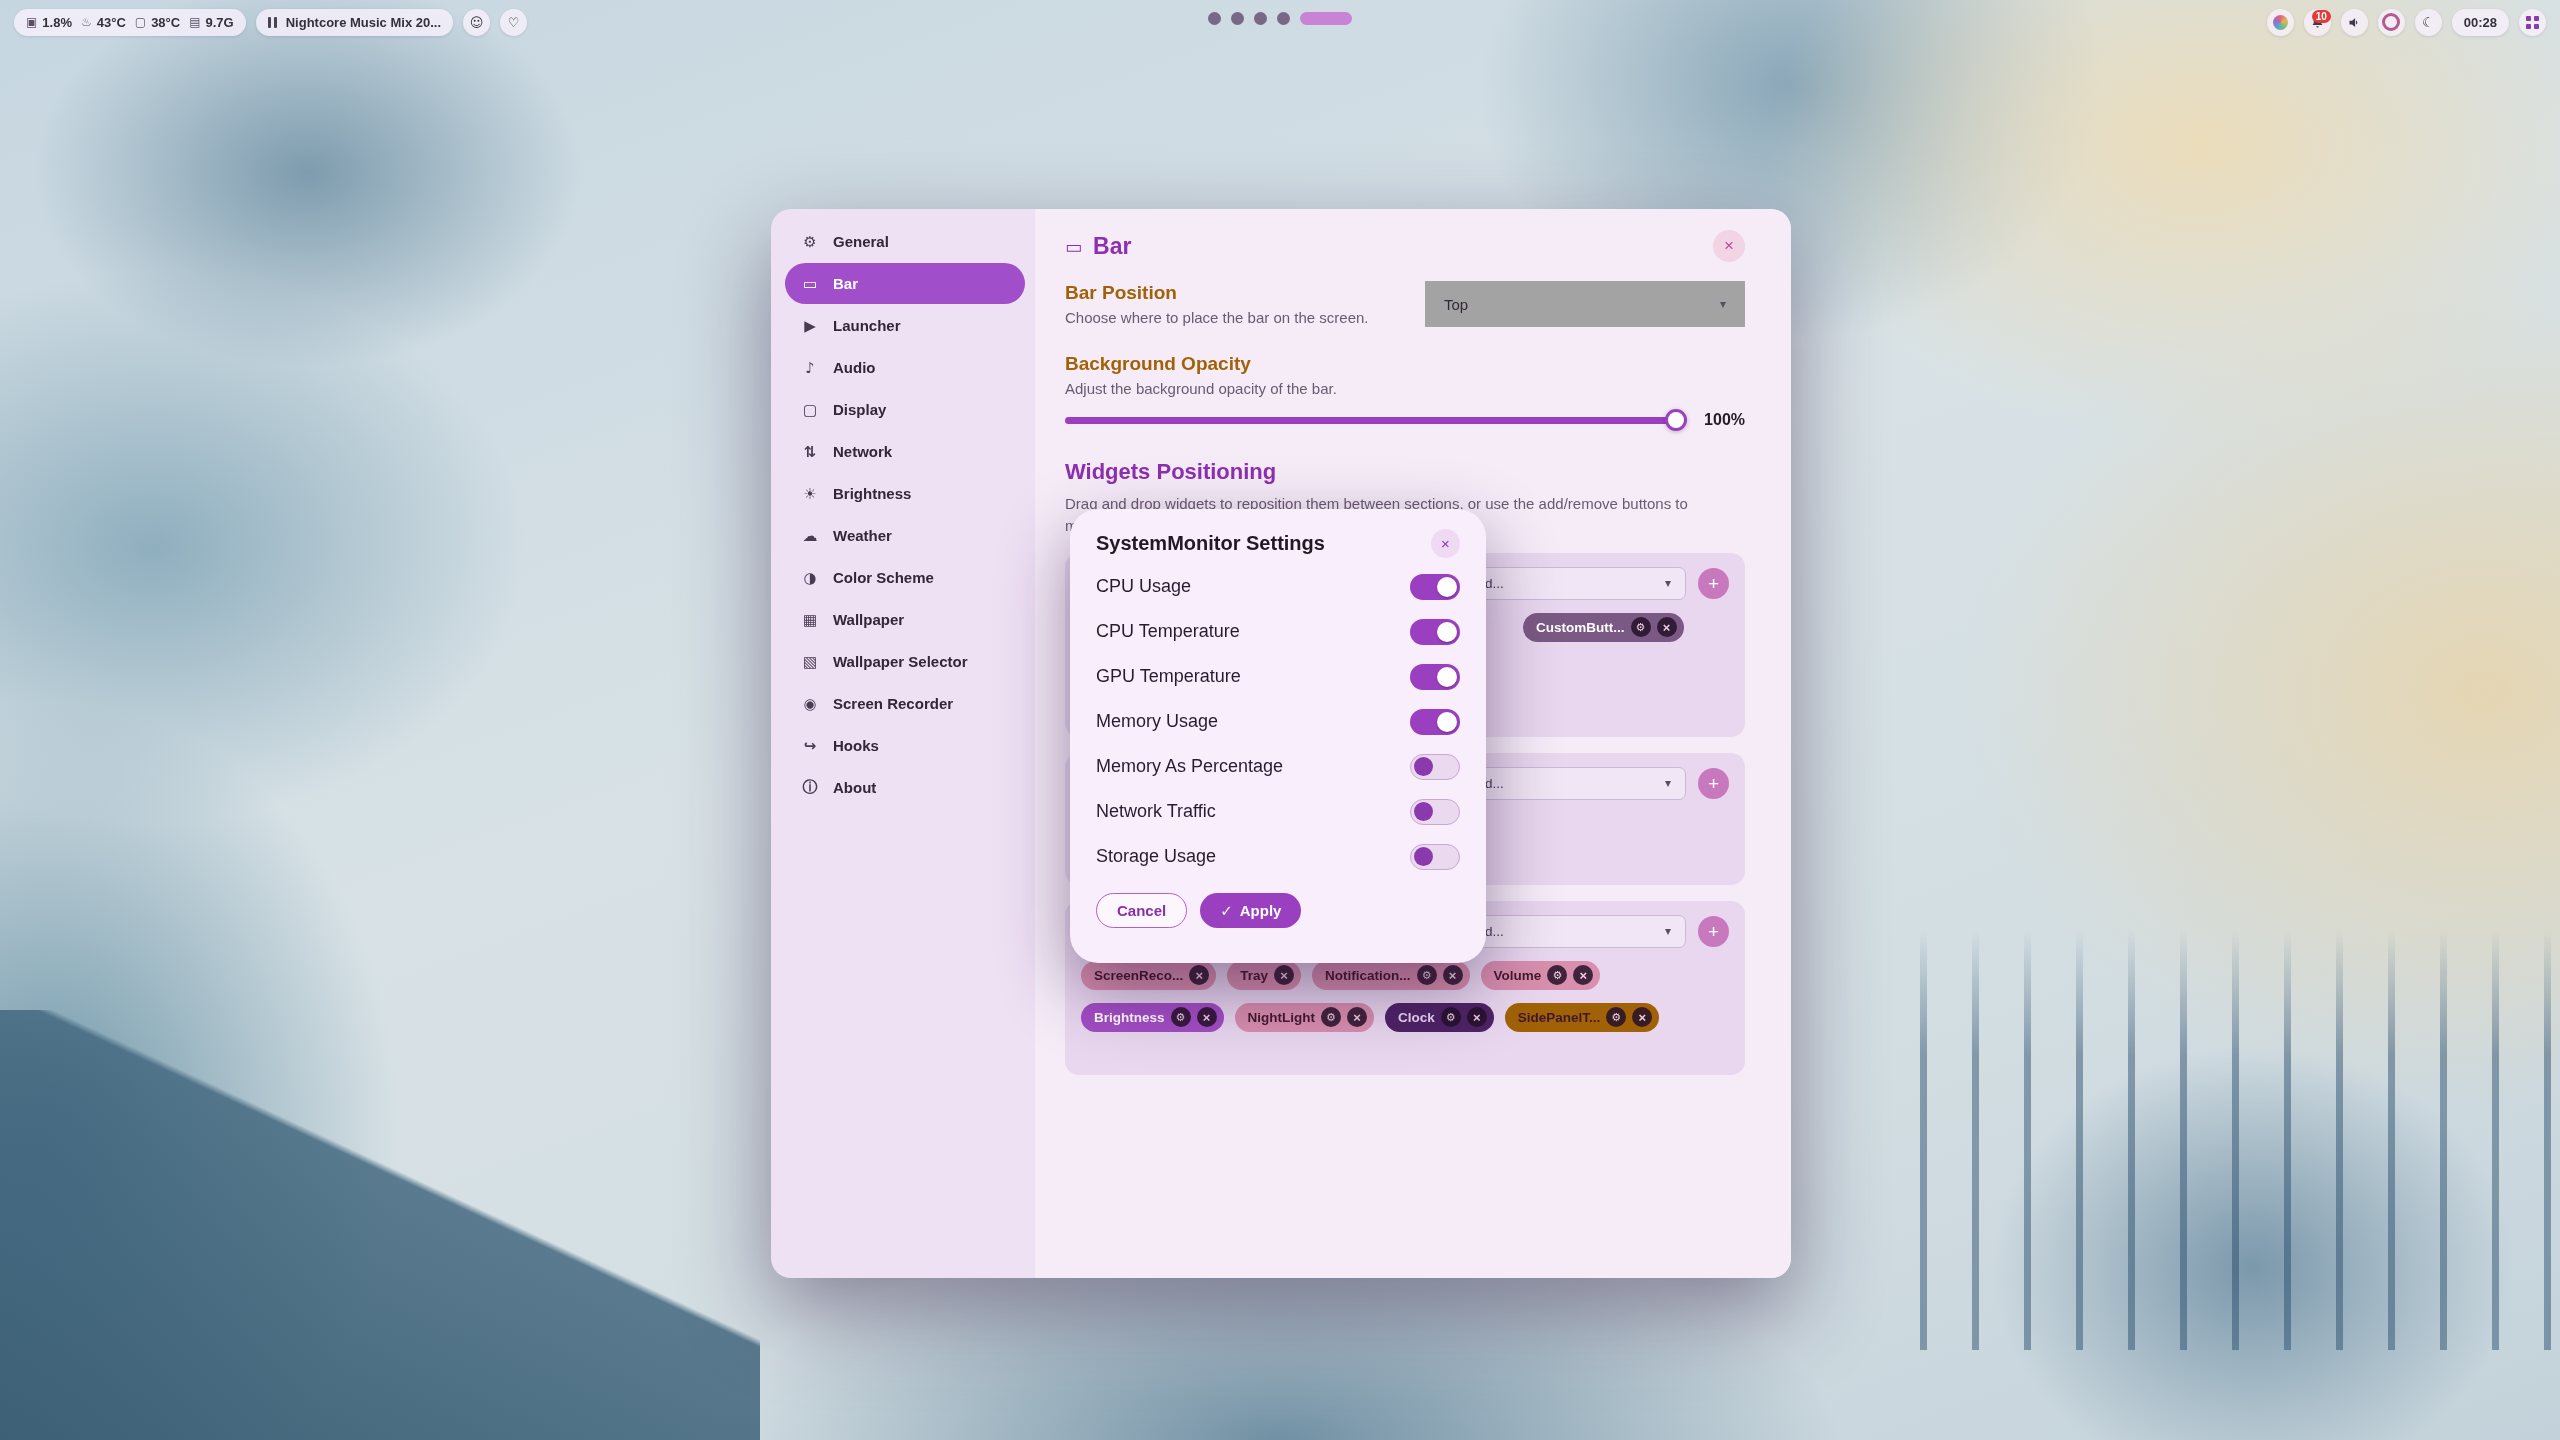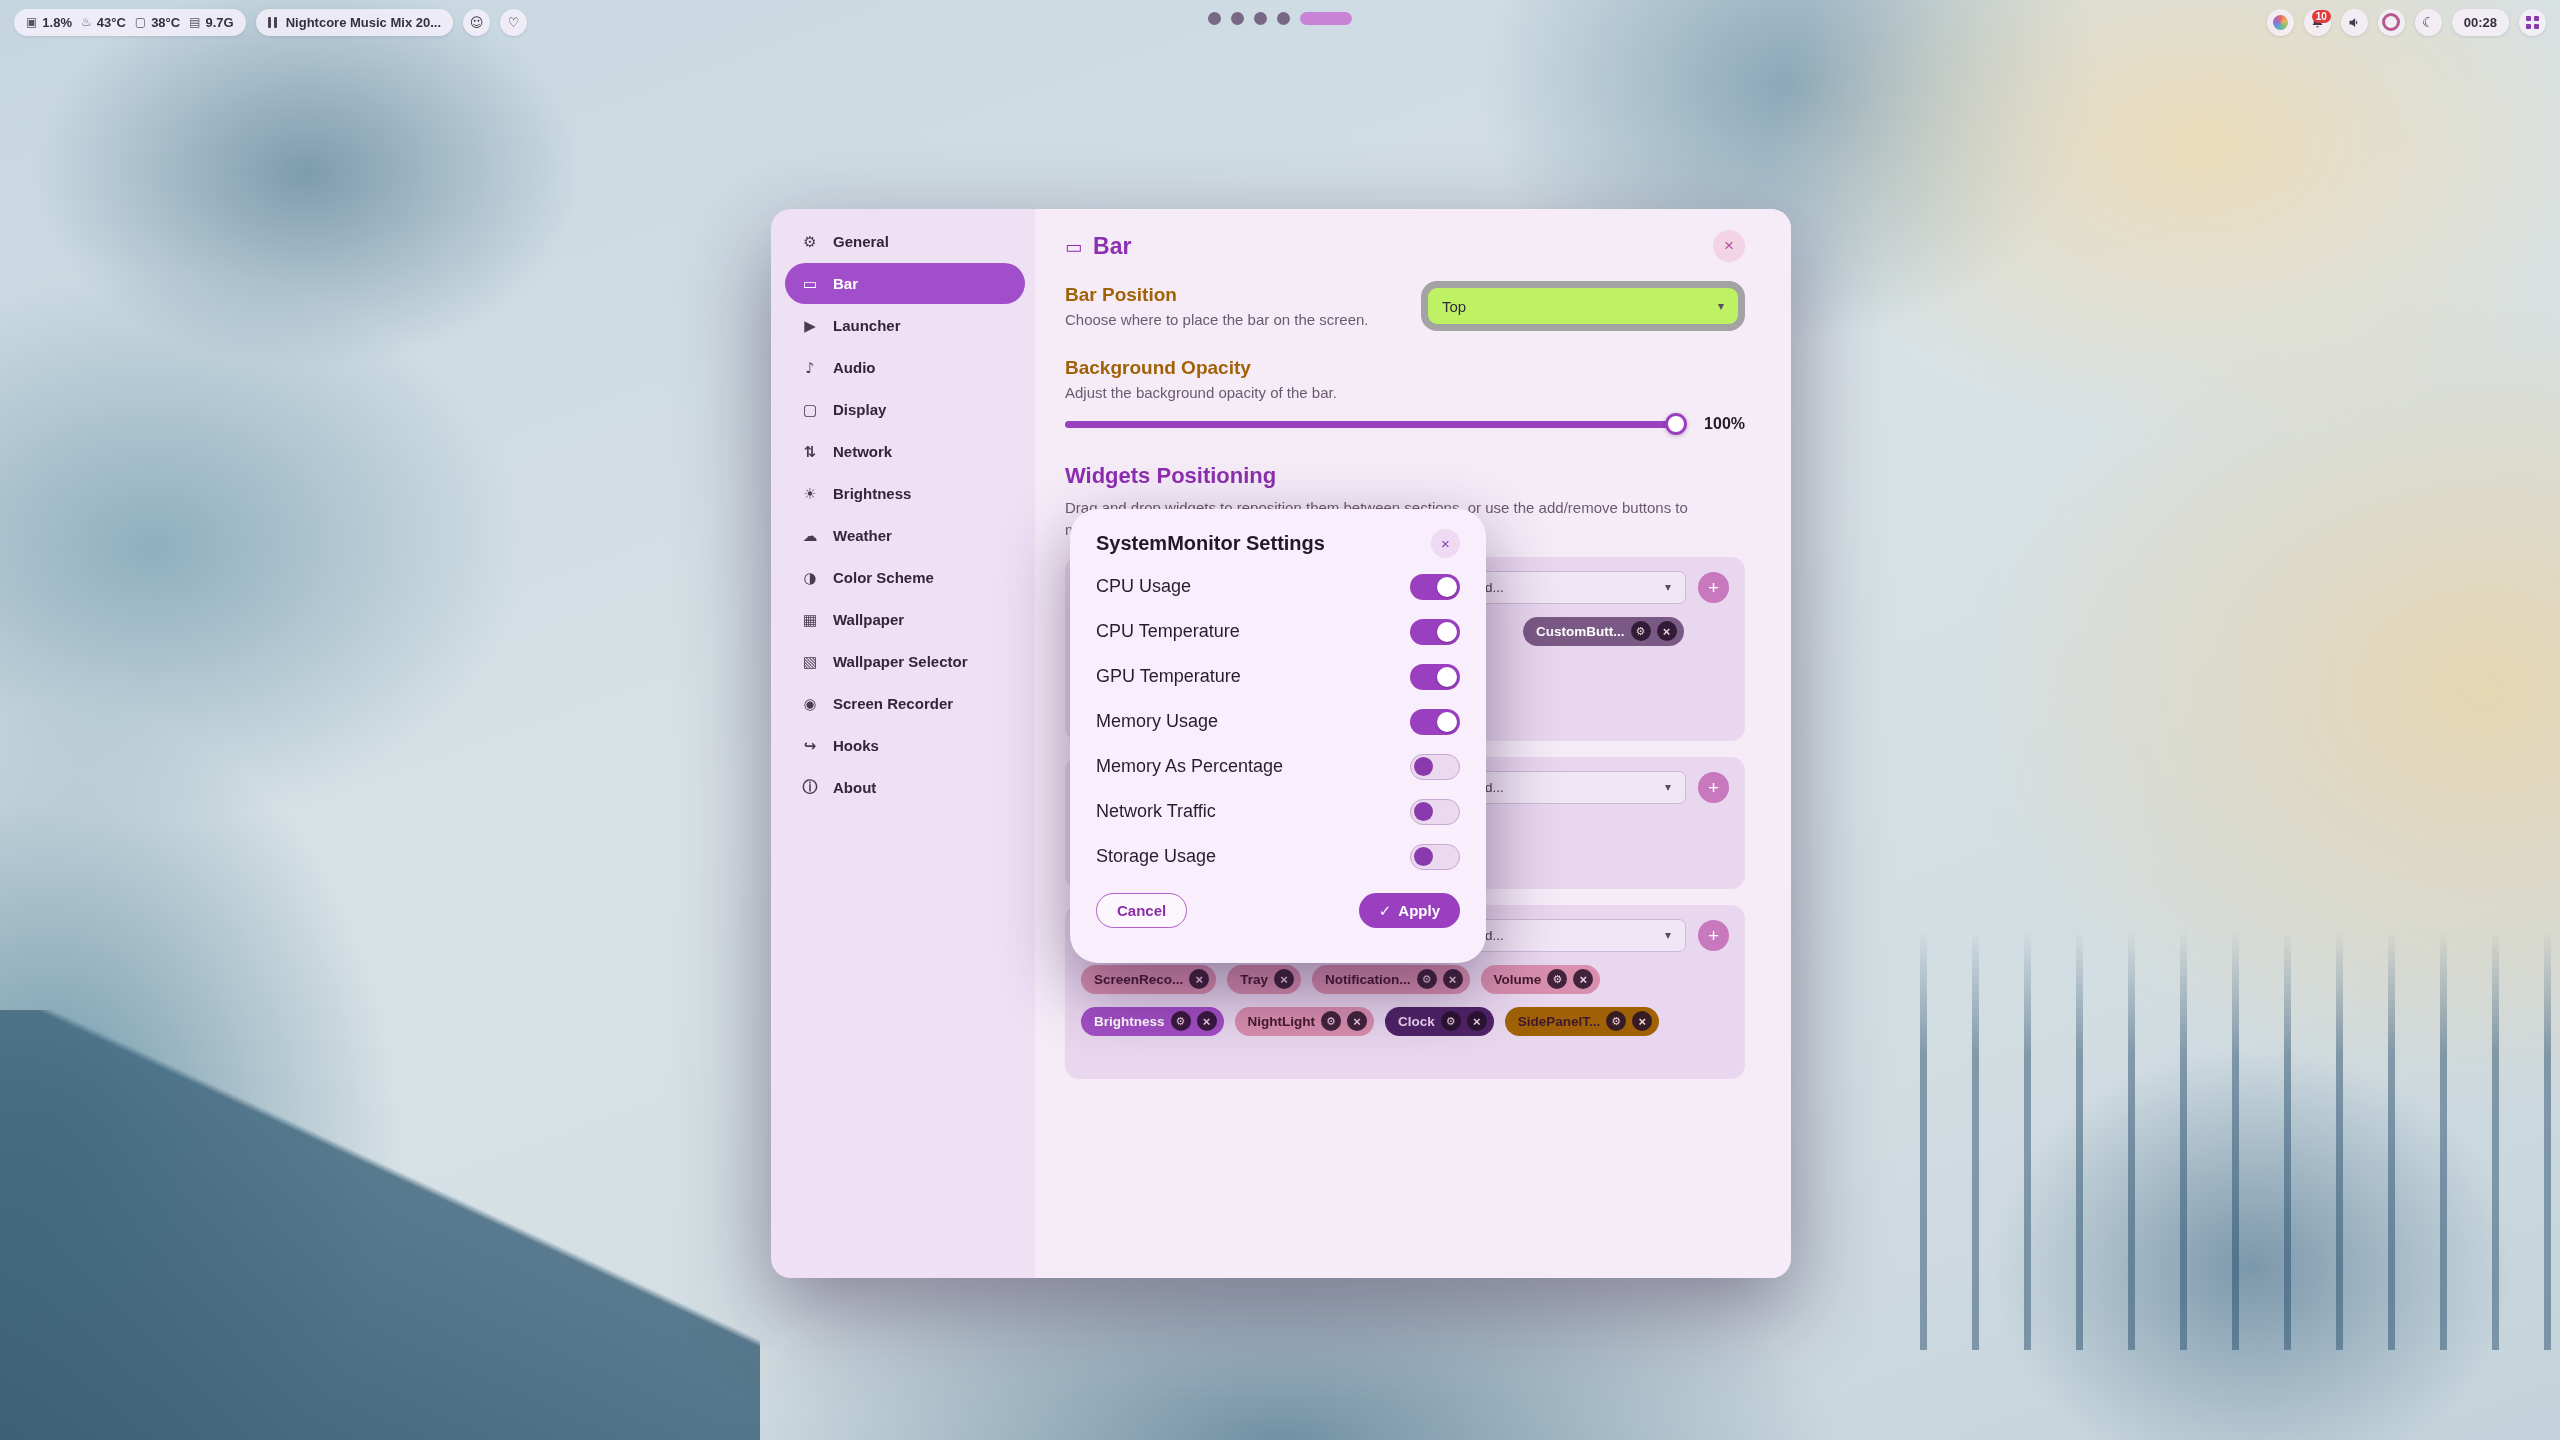--- a/index.html
+++ b/index.html
@@ -71,21 +71,21 @@
   .page-header{display:flex;align-items:center;gap:11px;height:42px;margin-bottom:14px;}
   .title-icon{color:#8d2fb0;font-size:18px;}
   .page-title{font-size:23px;font-weight:700;color:#8d2fb0;margin:0;}
   .round-close{margin-left:auto;width:32px;height:32px;border-radius:50%;border:none;
     background:#f2d4e4;color:#b0509a;font-size:17px;line-height:32px;text-align:center;
     cursor:pointer;padding:0;}
 
   .setting-row{display:flex;justify-content:space-between;align-items:center;margin:10px 0 26px 0;}
   .setting-label{font-size:19px;font-weight:700;color:#a16207;}
   .setting-desc{font-size:15px;color:#6a5a70;margin-top:5px;}
-  .dropdown{width:282px;height:36px;border-radius:16px;background:#bef264;border:7px solid #a3a3a3;
+  .dropdown{width:282px;height:36px;border-radius:0;background:#a3a3a3;border:5px solid #a3a3a3;
     display:flex;align-items:center;padding:0 14px;font-size:15px;color:#332a38;cursor:pointer;}
   .dropdown .chev{margin-left:auto;font-size:12px;color:#5a4c62;}
   .slider-row{display:flex;align-items:center;gap:8px;margin:14px 0 6px 0;}
   .slider{flex:1;height:7px;border-radius:4px;background:#9a3fc0;position:relative;cursor:pointer;}
   .knob{position:absolute;right:-2px;top:50%;transform:translateY(-50%);width:22px;height:22px;
     border-radius:50%;background:#fff;border:3px solid #9a3fc0;box-sizing:border-box;
     box-shadow:0 1px 4px rgba(60,20,80,.3);}
   .slider-value{width:52px;text-align:right;font-size:16px;font-weight:600;color:#241a28;}
 
   .widgets-heading{font-size:22px;font-weight:700;color:#8d2fb0;margin:30px 0 8px 0;}
@@ -129,21 +129,21 @@
   .mrow{height:45px;display:flex;align-items:center;}
   .mlabel{font-size:18px;font-weight:500;color:#2a1c30;}
   .toggle{margin-left:auto;width:50px;height:26px;border-radius:13px;position:relative;
     cursor:pointer;box-sizing:border-box;}
   .toggle[data-on="true"]{background:#9a3fc0;}
   .toggle[data-on="true"] .tknob{position:absolute;right:3px;top:3px;width:20px;height:20px;
     border-radius:50%;background:#fff;box-shadow:0 1px 2px rgba(50,15,70,.4);}
   .toggle[data-on="false"]{background:#ead9ef;border:1.5px solid #c8a8d4;}
   .toggle[data-on="false"] .tknob{position:absolute;left:3px;top:2.5px;width:19px;height:19px;
     border-radius:50%;background:#8a3aad;}
-  .modal-foot{display:flex;justify-content:space-between;gap:21px;margin-top:14px;}
+  .modal-foot{display:flex;justify-content:flex-start;gap:13px;margin-top:14px;}
   .btn{height:35px;border-radius:18px;font-size:15px;font-weight:700;padding:0 20px;
     cursor:pointer;display:inline-flex;align-items:center;gap:7px;}
   .btn.ghost{background:rgba(255,255,255,.55);border:1.5px solid #b05fcb;color:#8a2fa8;}
   .btn.solid{background:#9a3fc0;border:none;color:#fff;}
 </style>
 </head>
 <body>
 
 <div class="wallpaper">
   <div class="wp-rail"></div>

